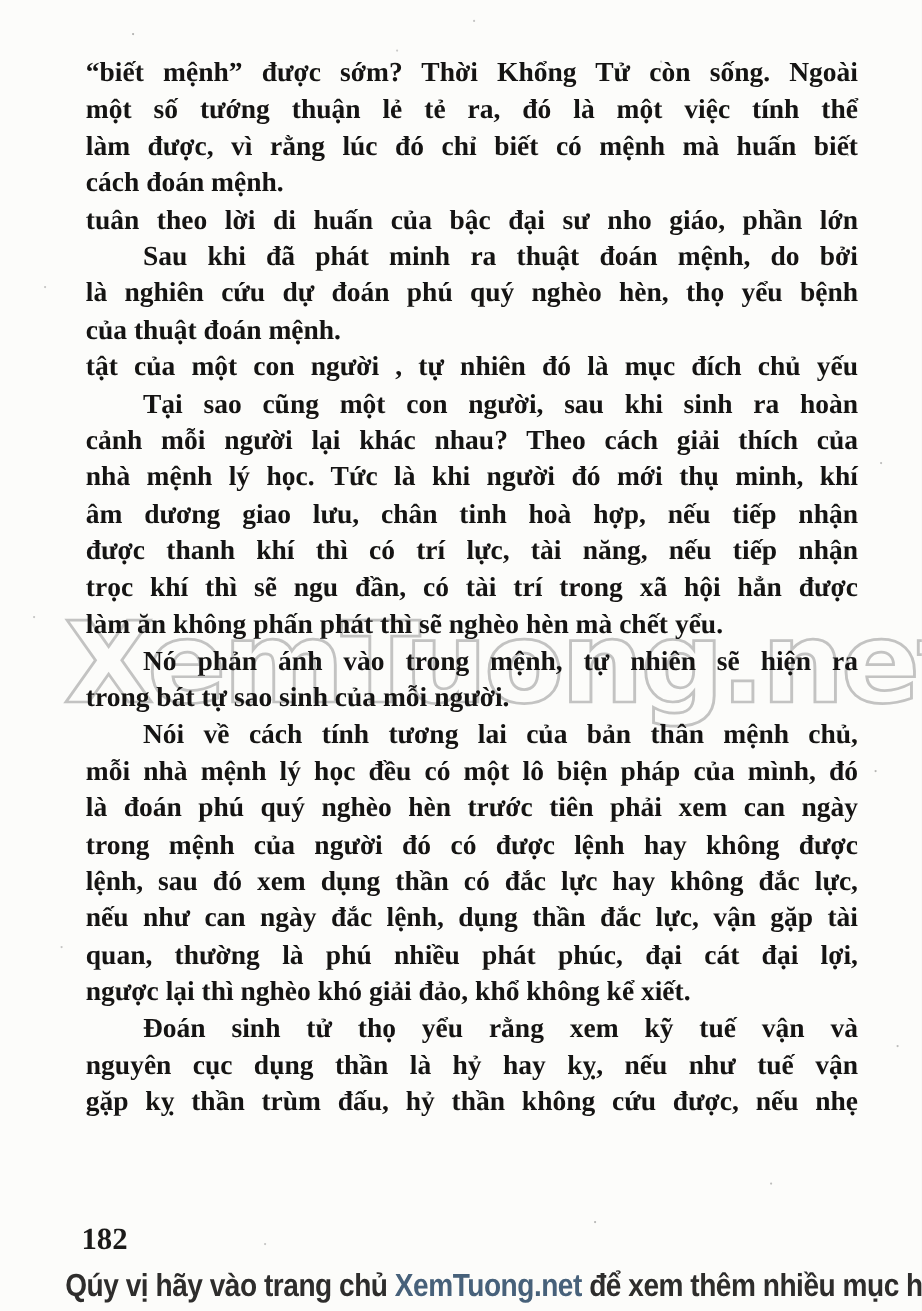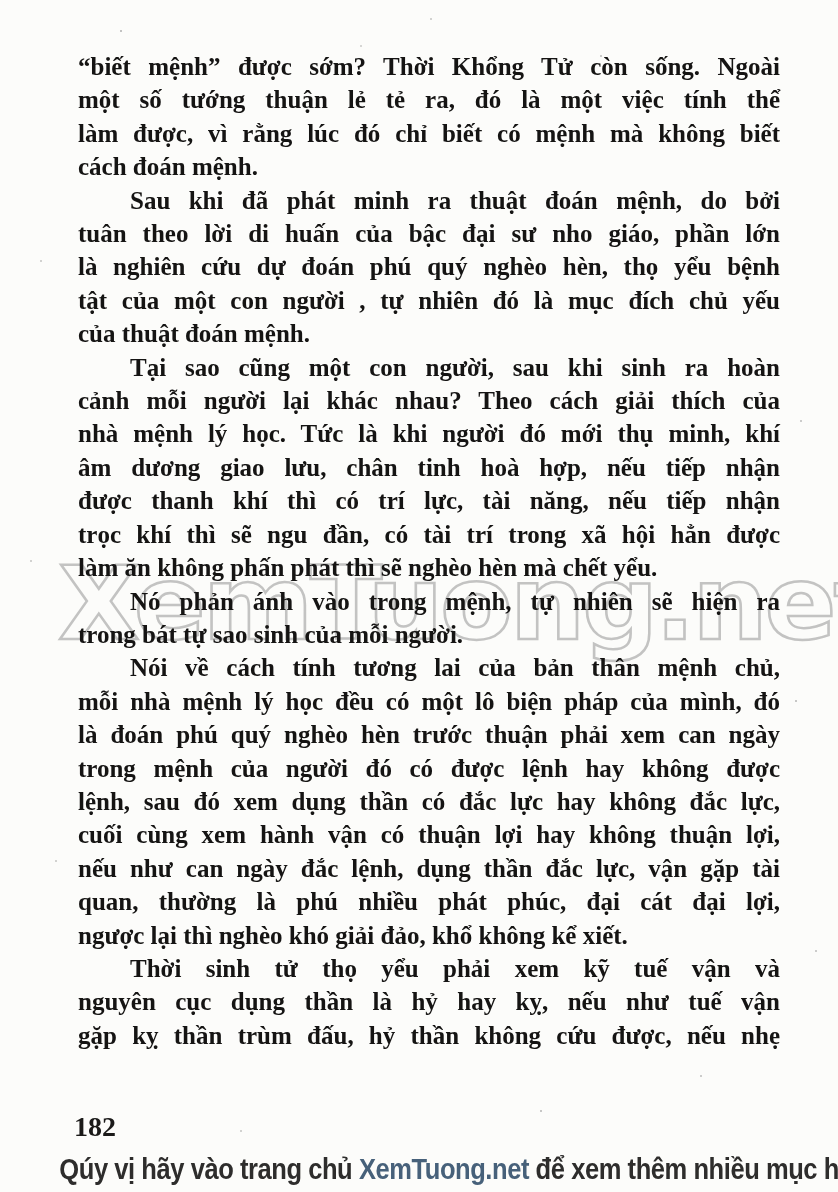--- a/index.html
+++ b/index.html
@@ -99,46 +99,45 @@
 <body>
 
 <div class="page">
   <div class="speckles"></div>
 
   <div class="watermark">XemTuong.net</div>
 
   <div class="body-text" id="body-text">
       <div class="line">“biết mệnh” được sớm? Thời Khổng Tử còn sống. Ngoài</div>
       <div class="line">một số tướng thuận lẻ tẻ ra, đó là một việc tính thể</div>
-      <div class="line">làm được, vì rằng lúc đó chỉ biết có mệnh mà không biết</div>
+      <div class="line">làm được, vì rằng lúc đó chỉ biết có mệnh mà huấn biết</div>
       <div class="line end">cách đoán mệnh.</div>
+      <div class="line">tuân theo lời di huấn của bậc đại sư nho giáo, phần lớn</div>
       <div class="line indent">Sau khi đã phát minh ra thuật đoán mệnh, do bởi</div>
-      <div class="line">tuân theo lời di huấn của bậc đại sư nho giáo, phần lớn</div>
       <div class="line">là nghiên cứu dự đoán phú quý nghèo hèn, thọ yểu bệnh</div>
+      <div class="line end">của thuật đoán mệnh.</div>
       <div class="line">tật của một con người , tự nhiên đó là mục đích chủ yếu</div>
-      <div class="line end">của thuật đoán mệnh.</div>
       <div class="line indent">Tại sao cũng một con người, sau khi sinh ra hoàn</div>
       <div class="line">cảnh mỗi người lại khác nhau? Theo cách giải thích của</div>
       <div class="line">nhà mệnh lý học. Tức là khi người đó mới thụ minh, khí</div>
       <div class="line">âm dương giao lưu, chân tinh hoà hợp, nếu tiếp nhận</div>
       <div class="line">được thanh khí thì có trí lực, tài năng, nếu tiếp nhận</div>
       <div class="line">trọc khí thì sẽ ngu đần, có tài trí trong xã hội hẳn được</div>
       <div class="line end">làm ăn không phấn phát thì sẽ nghèo hèn mà chết yểu.</div>
       <div class="line indent">Nó phản ánh vào trong mệnh, tự nhiên sẽ hiện ra</div>
       <div class="line end">trong bát tự sao sinh của mỗi người.</div>
       <div class="line indent">Nói về cách tính tương lai của bản thân mệnh chủ,</div>
       <div class="line">mỗi nhà mệnh lý học đều có một lô biện pháp của mình, đó</div>
-      <div class="line">là đoán phú quý nghèo hèn trước thuận phải xem can ngày</div>
+      <div class="line">là đoán phú quý nghèo hèn trước tiên phải xem can ngày</div>
       <div class="line">trong mệnh của người đó có được lệnh hay không được</div>
       <div class="line">lệnh, sau đó xem dụng thần có đắc lực hay không đắc lực,</div>
-      <div class="line">cuối cùng xem hành vận có thuận lợi hay không thuận lợi,</div>
       <div class="line">nếu như can ngày đắc lệnh, dụng thần đắc lực, vận gặp tài</div>
       <div class="line">quan, thường là phú nhiều phát phúc, đại cát đại lợi,</div>
       <div class="line end">ngược lại thì nghèo khó giải đảo, khổ không kể xiết.</div>
-      <div class="line indent">Thời sinh tử thọ yểu phải xem kỹ tuế vận và</div>
+      <div class="line indent">Đoán sinh tử thọ yểu rằng xem kỹ tuế vận và</div>
       <div class="line">nguyên cục dụng thần là hỷ hay kỵ, nếu như tuế vận</div>
       <div class="line">gặp kỵ thần trùm đấu, hỷ thần không cứu được, nếu nhẹ</div>
     </div>
 
   <div class="page-number">182</div>
 
   <div class="footer">
     <span class="footer-inner"><span>Qúy vị hãy vào trang chủ </span><span class="brand">XemTuong.net</span><span> để xem thêm nhiều mục hay khác</span></span>
   </div>
 </div>

